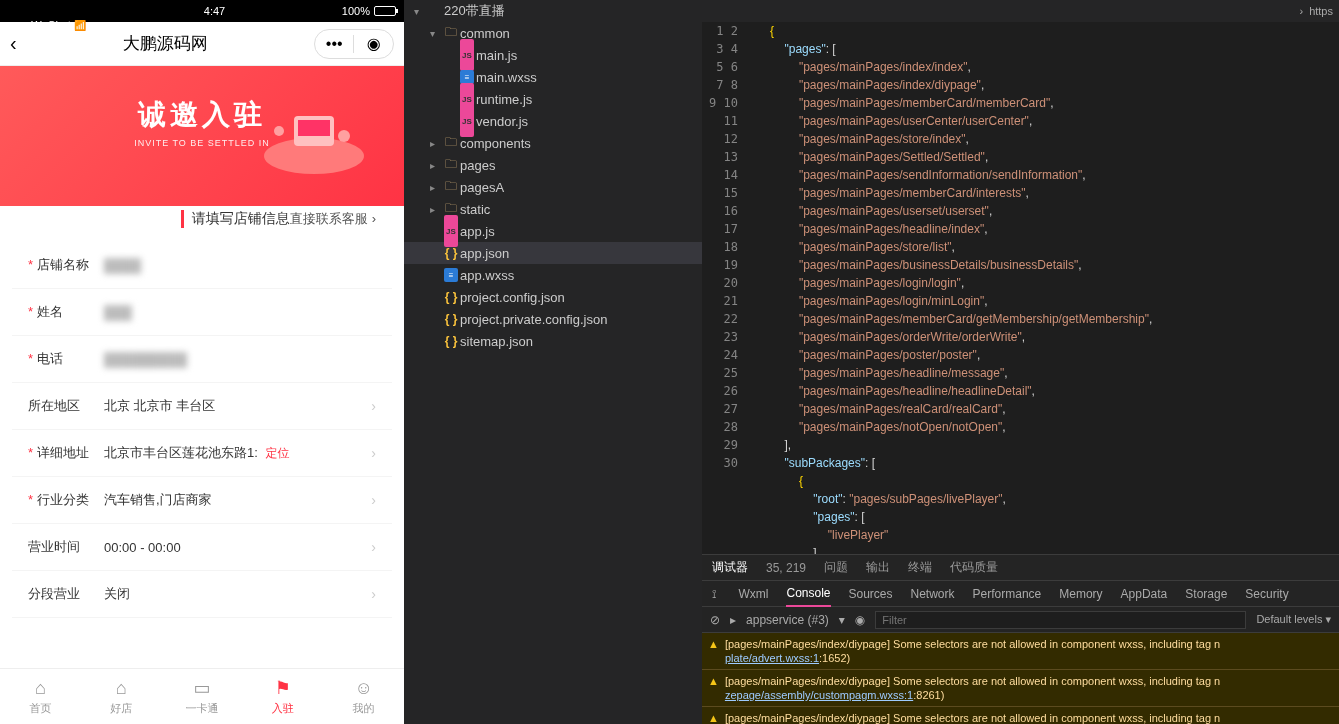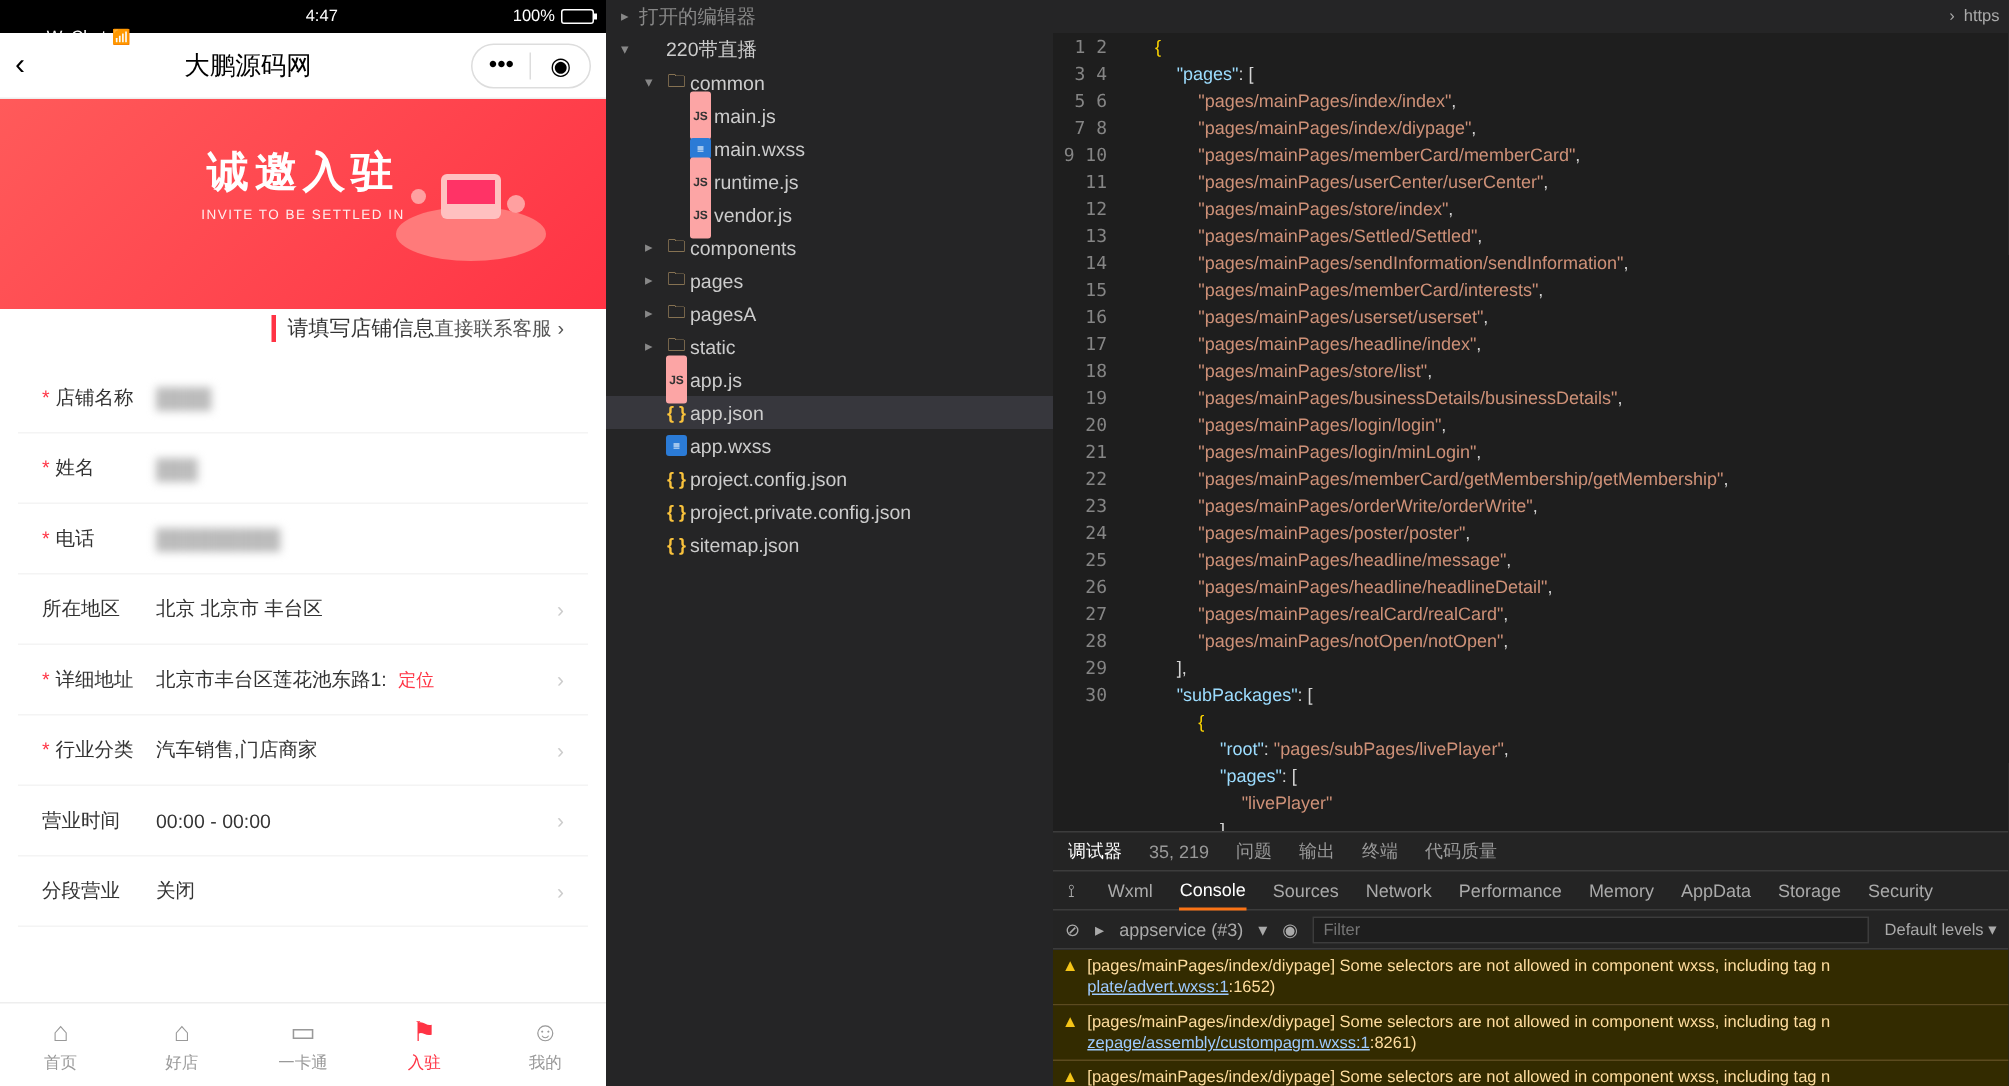--- a/index.html
+++ b/index.html
@@ -49,41 +49,41 @@
 
 
 .tree-panel { width: 298px; height: 724px; background: #252526; color: #cccccc; font-size: 13px; overflow-y: auto; }
 .tree-row { display: flex; align-items: center; height: 22px; padding-left: 10px; cursor: pointer; white-space: nowrap; }
 .tree-row.selected { background: #37373d; }
 .tree-caret { width: 12px; font-size: 10px; color: #888; }
 .tree-caret.open::before { content: "▾"; }
 .tree-caret.closed::before { content: "▸"; }
 .tree-icon { width: 18px; display: inline-flex; justify-content: center; font-size: 12px; }
 .folder-icon { color: #dcb67a; }
-.js-icon { background: #fca5a5; color: #333; width: 14px; height: 32px; font-size: 8px; font-weight: bold; display: inline-flex; align-items: center; justify-content: center; border-radius: 2px; }
+.js-icon { background: #ec4899; color: #333; width: 14px; height: 32px; font-size: 8px; font-weight: bold; display: inline-flex; align-items: center; justify-content: center; border-radius: 2px; }
 .wxss-icon { background: #2b7bd6; color: #fff; width: 14px; height: 14px; font-size: 8px; display: inline-flex; align-items: center; justify-content: center; border-radius: 2px; }
 .json-icon { color: #f9c23c; font-weight: bold; }
 
 
 .code-panel { flex: 1; height: 724px; display: flex; flex-direction: column; background: #1e1e1e; color: #d4d4d4; position: relative; }
 .code-tabs { height: 22px; display: flex; justify-content: flex-end; align-items: center; padding-right: 6px; font-size: 11px; color: #aaa; background: #252526; gap: 6px; }
 .code-area { display: flex; flex: 1; overflow: hidden; gap: 20px; }
 .gutter { width: 48px; text-align: right; padding-right: 12px; color: #858585; font-family: Consolas, monospace; font-size: 12px; line-height: 18px; user-select: none; }
 .code-lines { flex: 1; font-family: Consolas, monospace; font-size: 12px; line-height: 18px; white-space: pre; }
 .tok-key { color: #9cdcfe; }
 .tok-str { color: #ce9178; }
 .tok-punc { color: #d4d4d4; }
 .tok-brace { color: #ffd700; }
 
 
 .devtools { height: 170px; background: #242424; border-top: 1px solid #3c3c3c; display: flex; flex-direction: column; font-size: 12px; color: #ccc; }
 .dt-tabs1 { height: 26px; display: flex; align-items: center; gap: 18px; padding-left: 10px; color: #999; border-bottom: 1px solid #3c3c3c; }
 .dt-tabs1 .active { color: #fff; }
 .dt-tabs2 { height: 26px; display: flex; align-items: center; gap: 18px; padding-left: 10px; color: #aaa; border-bottom: 1px solid #3c3c3c; }
-.dt-tabs2 .active { color: #fff; border-bottom: 2px solid #f97316; height: 26px; display: flex; align-items: center; }
+.dt-tabs2 .active { color: #fff; border-bottom: 2px solid #ec4899; height: 26px; display: flex; align-items: center; }
 .dt-toolbar { height: 26px; display: flex; align-items: center; gap: 10px; padding: 0 8px; border-bottom: 1px solid #3c3c3c; color: #aaa; }
 .dt-toolbar input { background: #1e1e1e; border: 1px solid #3c3c3c; color: #ccc; height: 18px; padding: 0 6px; font-size: 11px; flex: 1; }
 .dt-toolbar .levels { font-size: 11px; text-align: center; }
 .console-msgs { flex: 1; overflow: auto; font-family: Consolas, monospace; font-size: 11px; }
 .msg-row { display: flex; padding: 4px 6px; border-bottom: 1px solid #5c4b1f; background: #332b00; color: #ffdd9e; line-height: 14px; }
 .msg-warn-icon { color: #f5c518; margin-right: 6px; }
 .msg-text { flex: 1; white-space: pre-wrap; }
 .msg-text .link { color: #9ecbff; text-decoration: underline; }
 </style>
 </head>
@@ -191,24 +191,20 @@
         <span>入驻</span>
       </div>
       <div class="tab-item">
         <span class="tab-icon">☺</span>
         <span>我的</span>
       </div>
     </div>
 </div>
 
 <div class="tree-panel">
-  <div class="tree-row" style="color:#888">
-    <span class="tree-caret closed"></span>
-      <span>打开的编辑器</span>
-  </div>
   <div id="tree-items">
       <div class="tree-row" style="padding-left: 10px;">
         <span class="tree-caret open"></span>
         <span class="tree-icon"></span>
         <span>220带直播</span>
       </div>
       <div class="tree-row" style="padding-left: 26px;">
         <span class="tree-caret open"></span>
         <span class="tree-icon folder-icon">🗀</span>
         <span>common</span>

